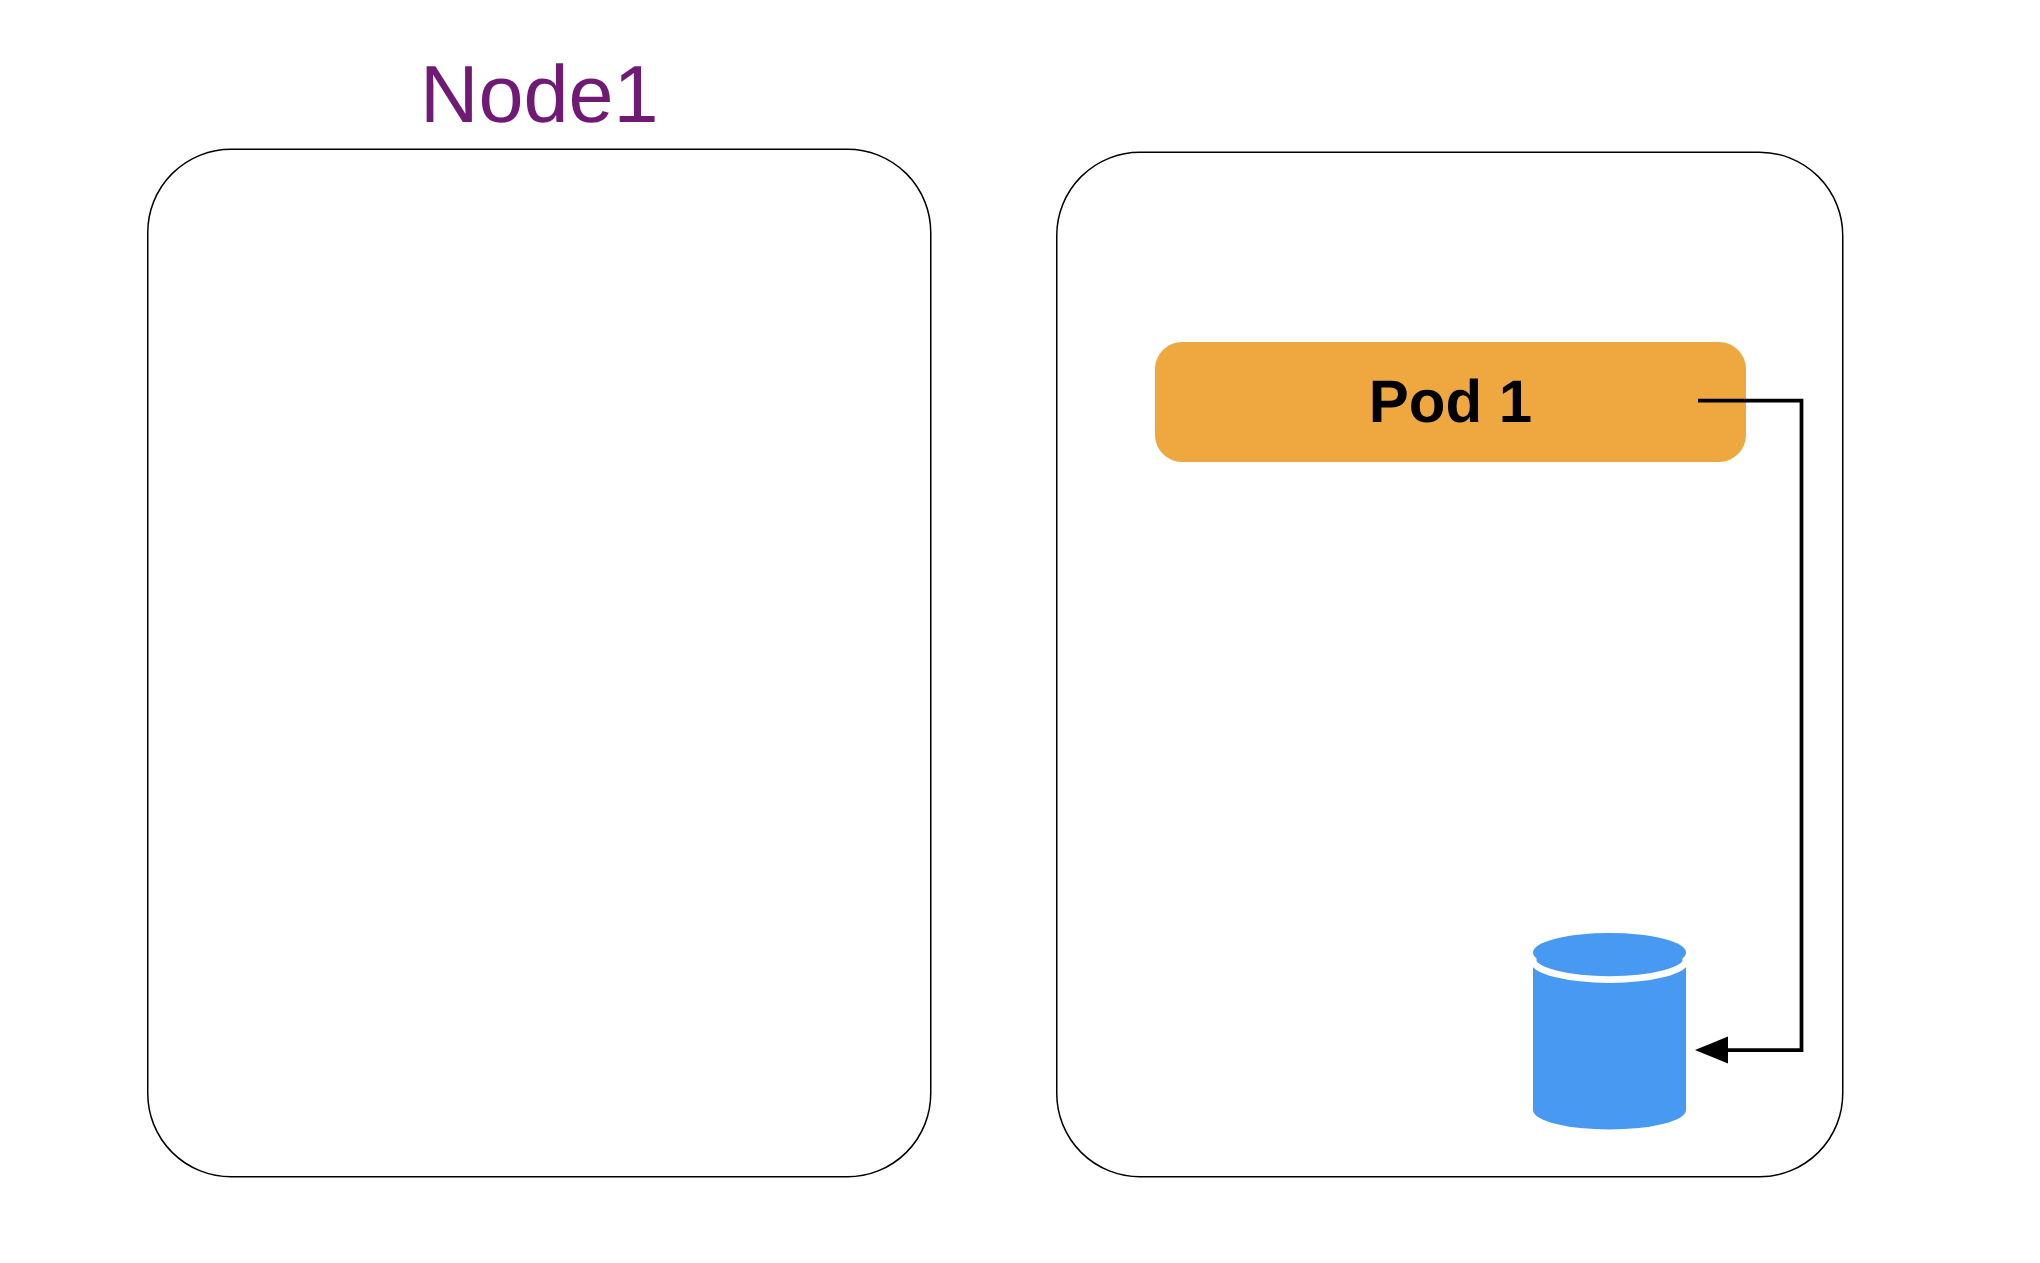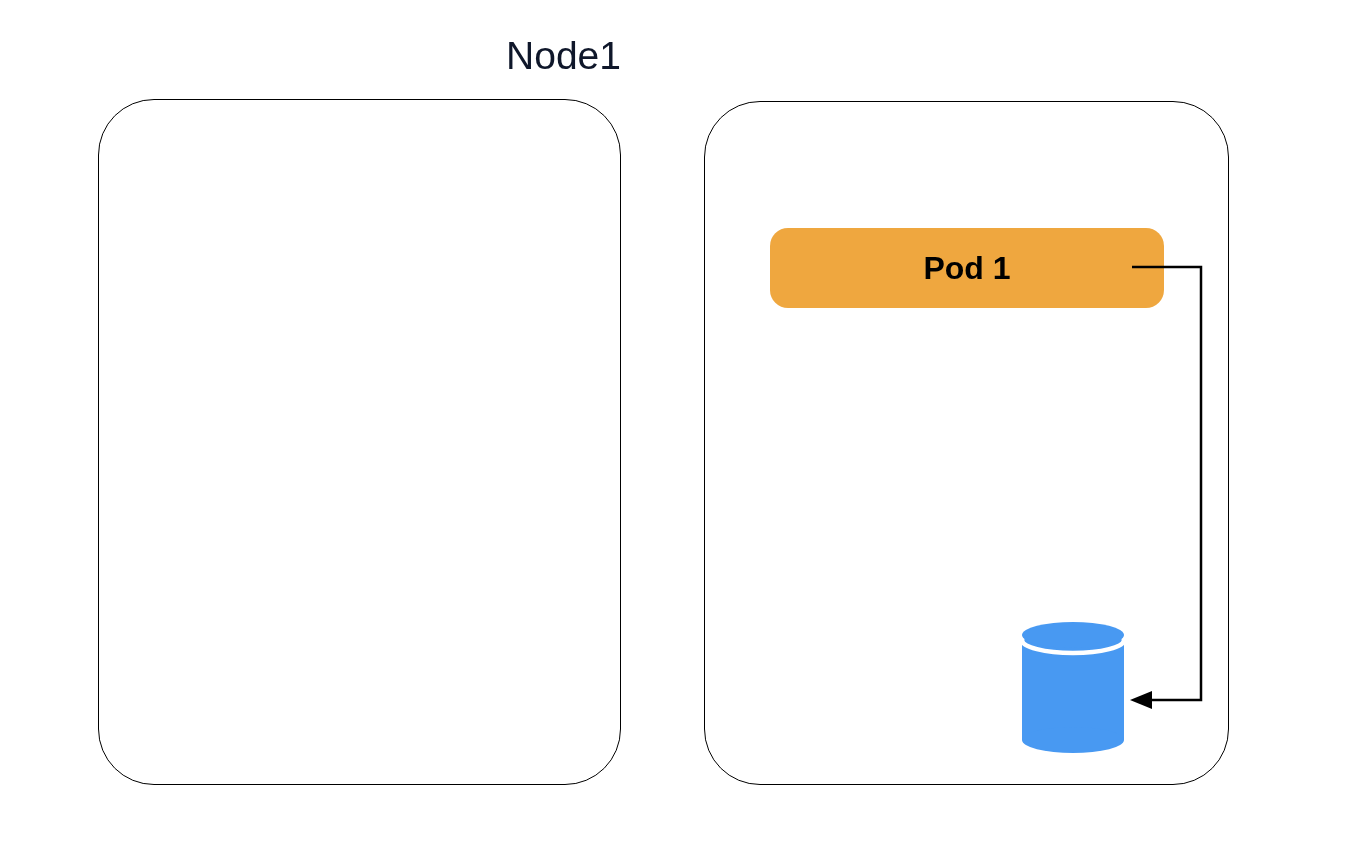--- a/index.html
+++ b/index.html
@@ -12,24 +12,24 @@
     position: relative;
     width: 1360px;
     height: 842px;
     background: #ffffff;
     overflow: hidden;
   }
   .node-title {
     position: absolute;
     top: 36px;
     height: 60px;
-    text-align: right;
-    font-size: 39px;
+    text-align: center;
+    font-size: 54px;
     font-weight: 400;
-    color: #0f172a;
+    color: #701a75;
     line-height: 1.0;
     letter-spacing: 0px;
   }
   .node1-title { left: 98px;  width: 523px; }
   .node2-title { left: 704px; width: 525px; }
 
   .node-box {
     position: absolute;
     border: 1.5px solid #000000;
     border-radius: 56px;
@@ -45,21 +45,21 @@
     top: 228px;
     width: 394px;
     height: 80px;
     background: #EFA73F;
     border-radius: 18px;
     display: flex;
     align-items: center;
     justify-content: center;
   }
   .pod-label {
-    font-size: 32px;
+    font-size: 40px;
     font-weight: 700;
     color: #000000;
   }
   .overlay {
     position: absolute;
     left: 0;
     top: 0;
     width: 1360px;
     height: 842px;
     pointer-events: none;

